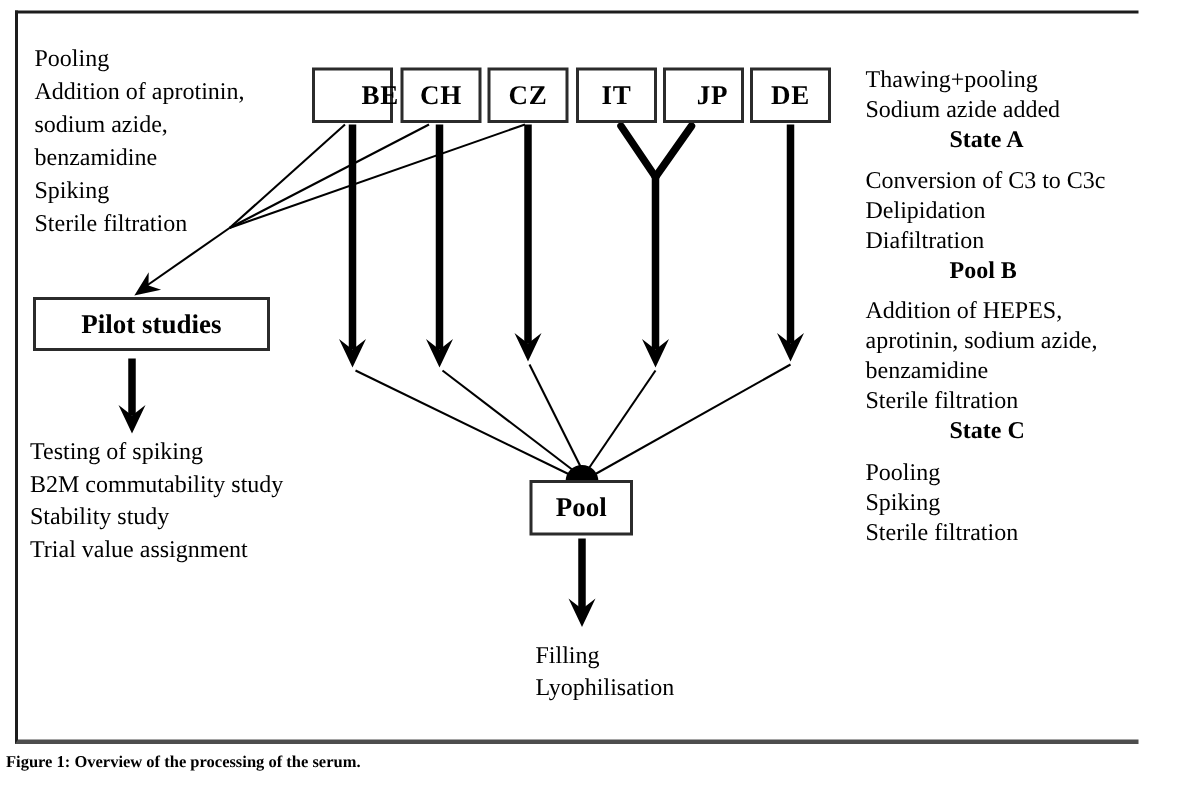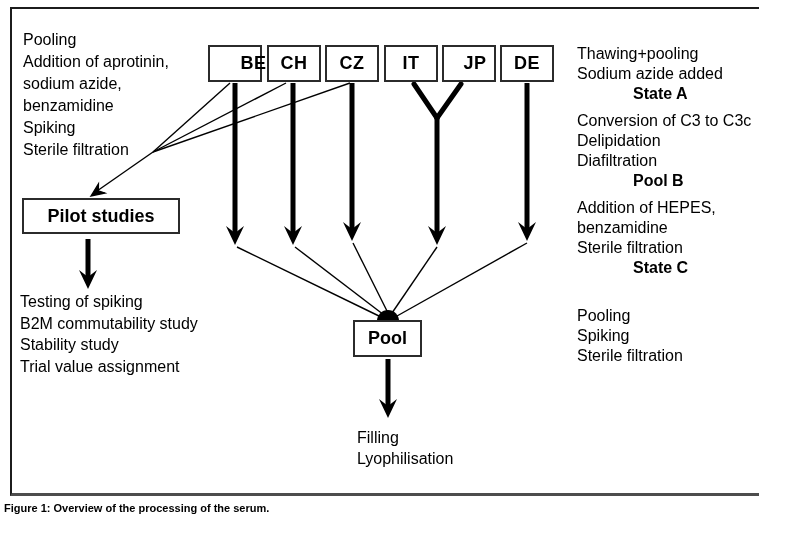--- a/index.html
+++ b/index.html
@@ -1,17 +1,17 @@
 <!DOCTYPE html>
 <html><head>
 <meta charset="utf-8">
 <style>
   html,body { margin:0; padding:0; background:#ffffff; }
   body { width:787px; height:533px; font-family:"Liberation Sans", sans-serif; color:#000; }
-  .stage { position:relative; width:759px; height:533px; background:#fff; overflow:hidden; }
+  .stage { position:relative; width:759px; height:533px; background:#fff; overflow:hidden;font-family:Liberation Serif, serif; }
 
   .frame {
     position:absolute; left:10px; top:7px; width:766px; height:489px;
     border:2px solid #1c1c1c; border-bottom:3px solid #4d4d4d; box-sizing:border-box;
     background:#fff;
   }
 
   svg.flow { position:absolute; left:0; top:0; pointer-events:none; }
 
   .txtblock { position:absolute; font-size:16px; white-space:nowrap; z-index:3; }
@@ -150,20 +150,21 @@
 
   <div class="right-sec" style="top:111px;">
     <div class="line">Conversion of C3 to C3c</div>
     <div class="line">Delipidation</div>
     <div class="line">Diafiltration</div>
     <div class="state">Pool B</div>
   </div>
 
   <div class="right-sec" style="top:198px;">
     <div class="line">Addition of HEPES,</div>
+    <div class="line">aprotinin, sodium azide,</div>
     <div class="line">benzamidine</div>
     <div class="line">Sterile filtration</div>
     <div class="state">State C</div>
   </div>
 
   <div class="right-sec" style="top:306px;">
     <div class="line">Pooling</div>
     <div class="line">Spiking</div>
     <div class="line">Sterile filtration</div>
   </div>

